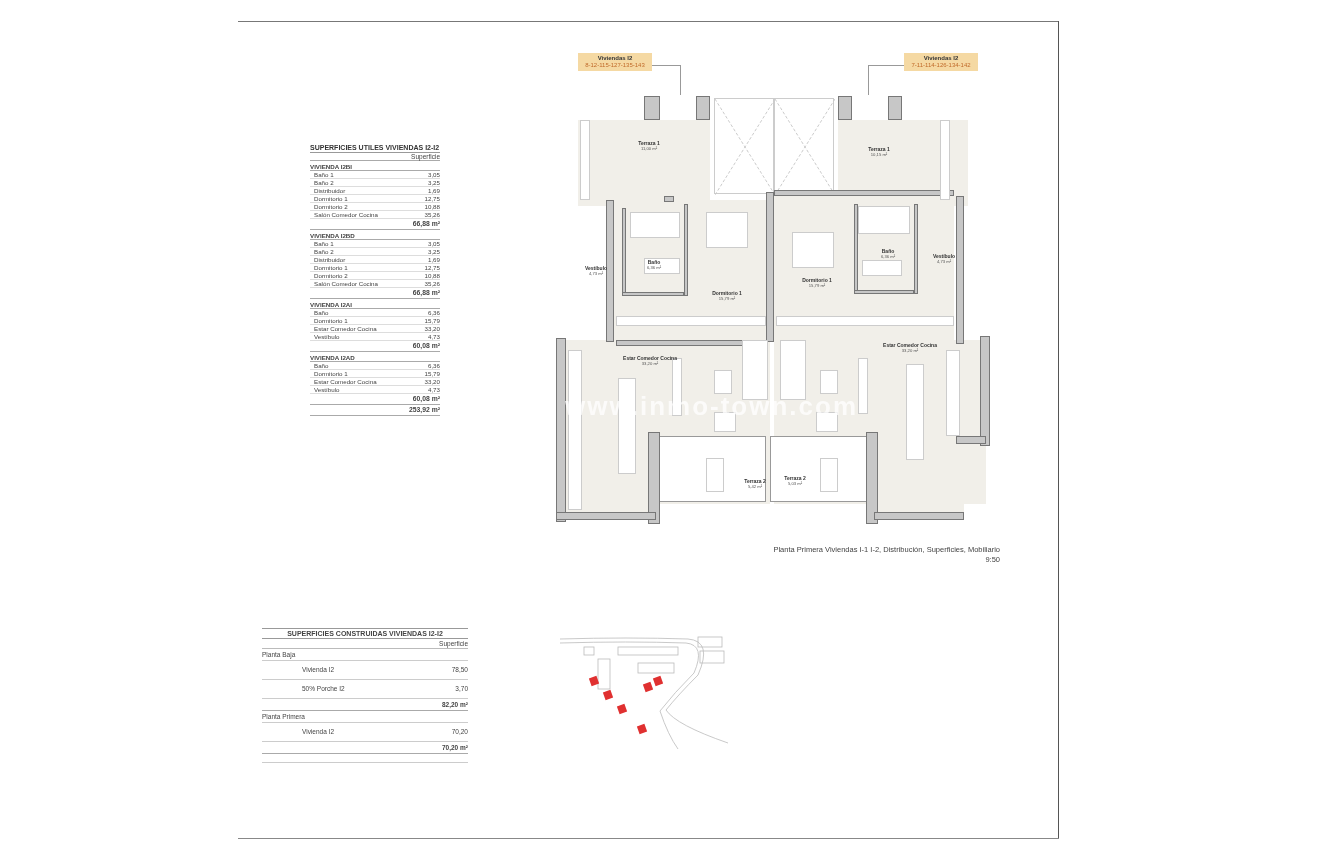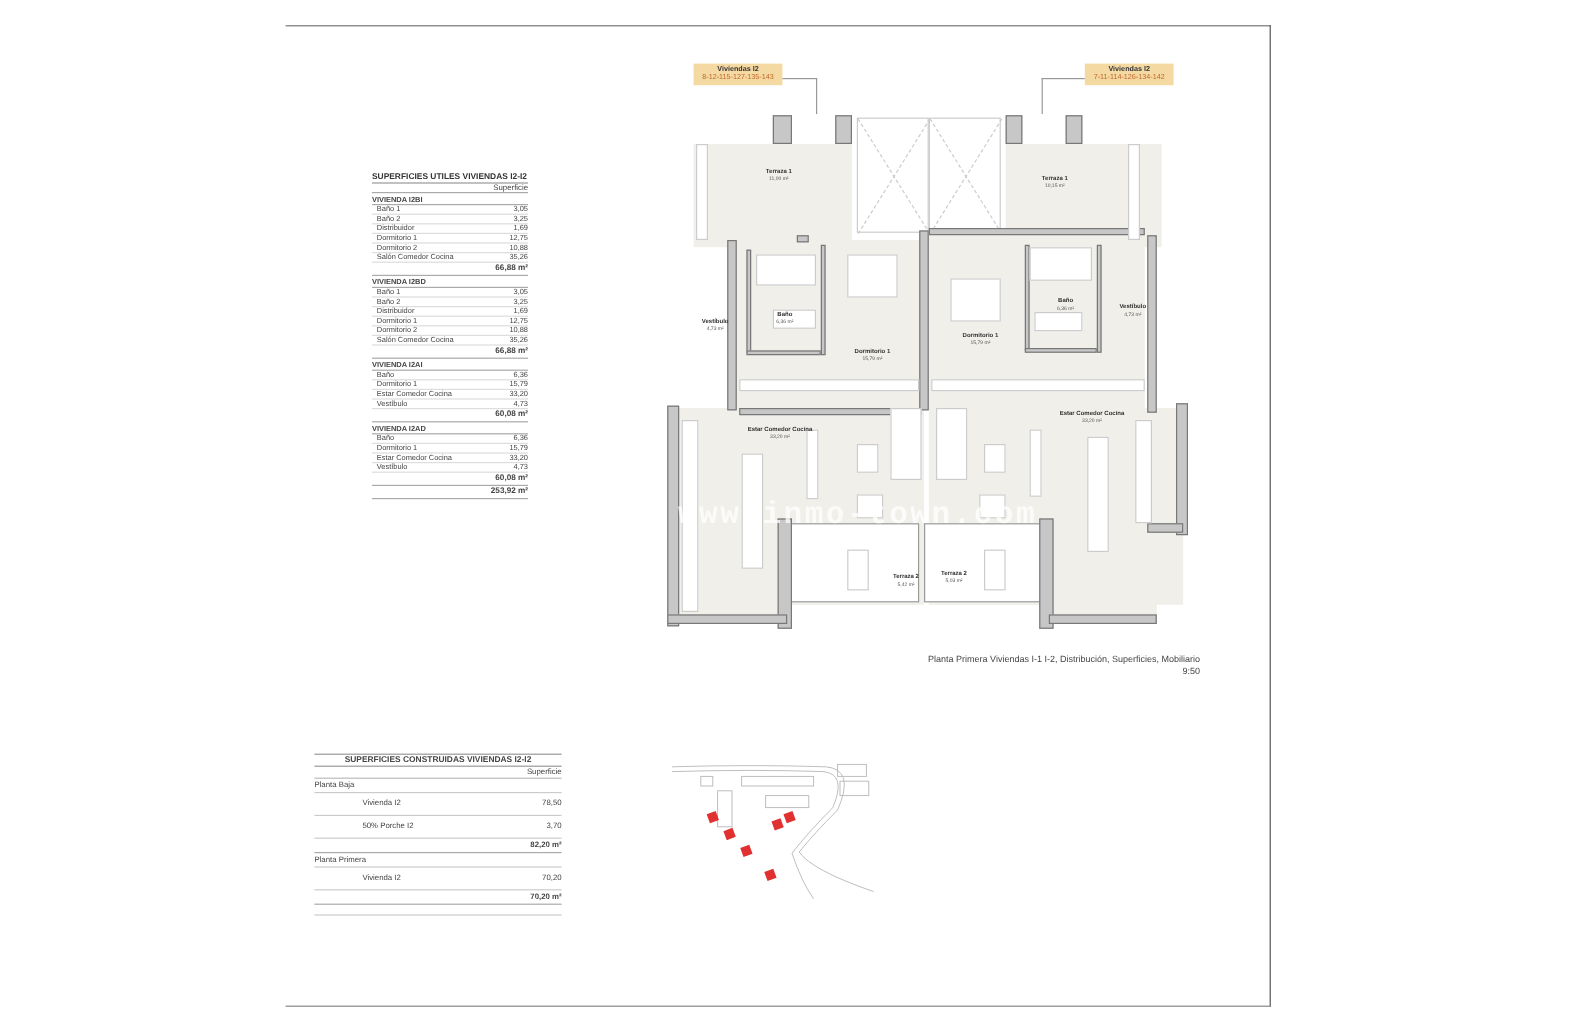--- a/index.html
+++ b/index.html
@@ -32,21 +32,21 @@
   .plan { position:absolute; left:556px; top:92px; width:445px; height:434px; }
   .wall { position:absolute; background:#c7c7c7; border:1px solid #777; box-sizing:border-box; }
   .floor { position:absolute; background:#f1efe9; }
   .terr { position:absolute; background:#fff; border:1px solid #999; box-sizing:border-box; }
   .room-label { position:absolute; font-size:5px; text-align:center; color:#333; line-height:6px; }
   .room-label .n { font-weight:bold; }
   .room-label .a { font-size:4.2px; color:#555; }
   .furn { position:absolute; background:#fff; border:1px solid #ccc; box-sizing:border-box; }
   .xbox { position:absolute; border:1px solid #ccc; box-sizing:border-box; }
   .caption { position:absolute; left:760px; top:545px; font-size:7.5px; color:#444; text-align:right; width:240px; line-height:10px; }
-  .watermark { position:absolute; left:565px; top:414px; font-size:26px; color:rgba(255,255,255,0.75); letter-spacing:2px; font-weight:bold;font-family:Liberation Mono, monospace; }
+  .watermark { position:absolute; left:565px; top:391px; font-size:26px; color:rgba(255,255,255,0.75); letter-spacing:2px; font-weight:bold; }
   .leader { position:absolute; background:#999; }
   .siteplan { position:absolute; left:548px; top:625px; width:200px; height:125px; }
 </style>
 </head>
 <body>
 
 <div class="frame-top"></div>
 <div class="frame-right"></div>
 <div class="frame-bottom"></div>
 

